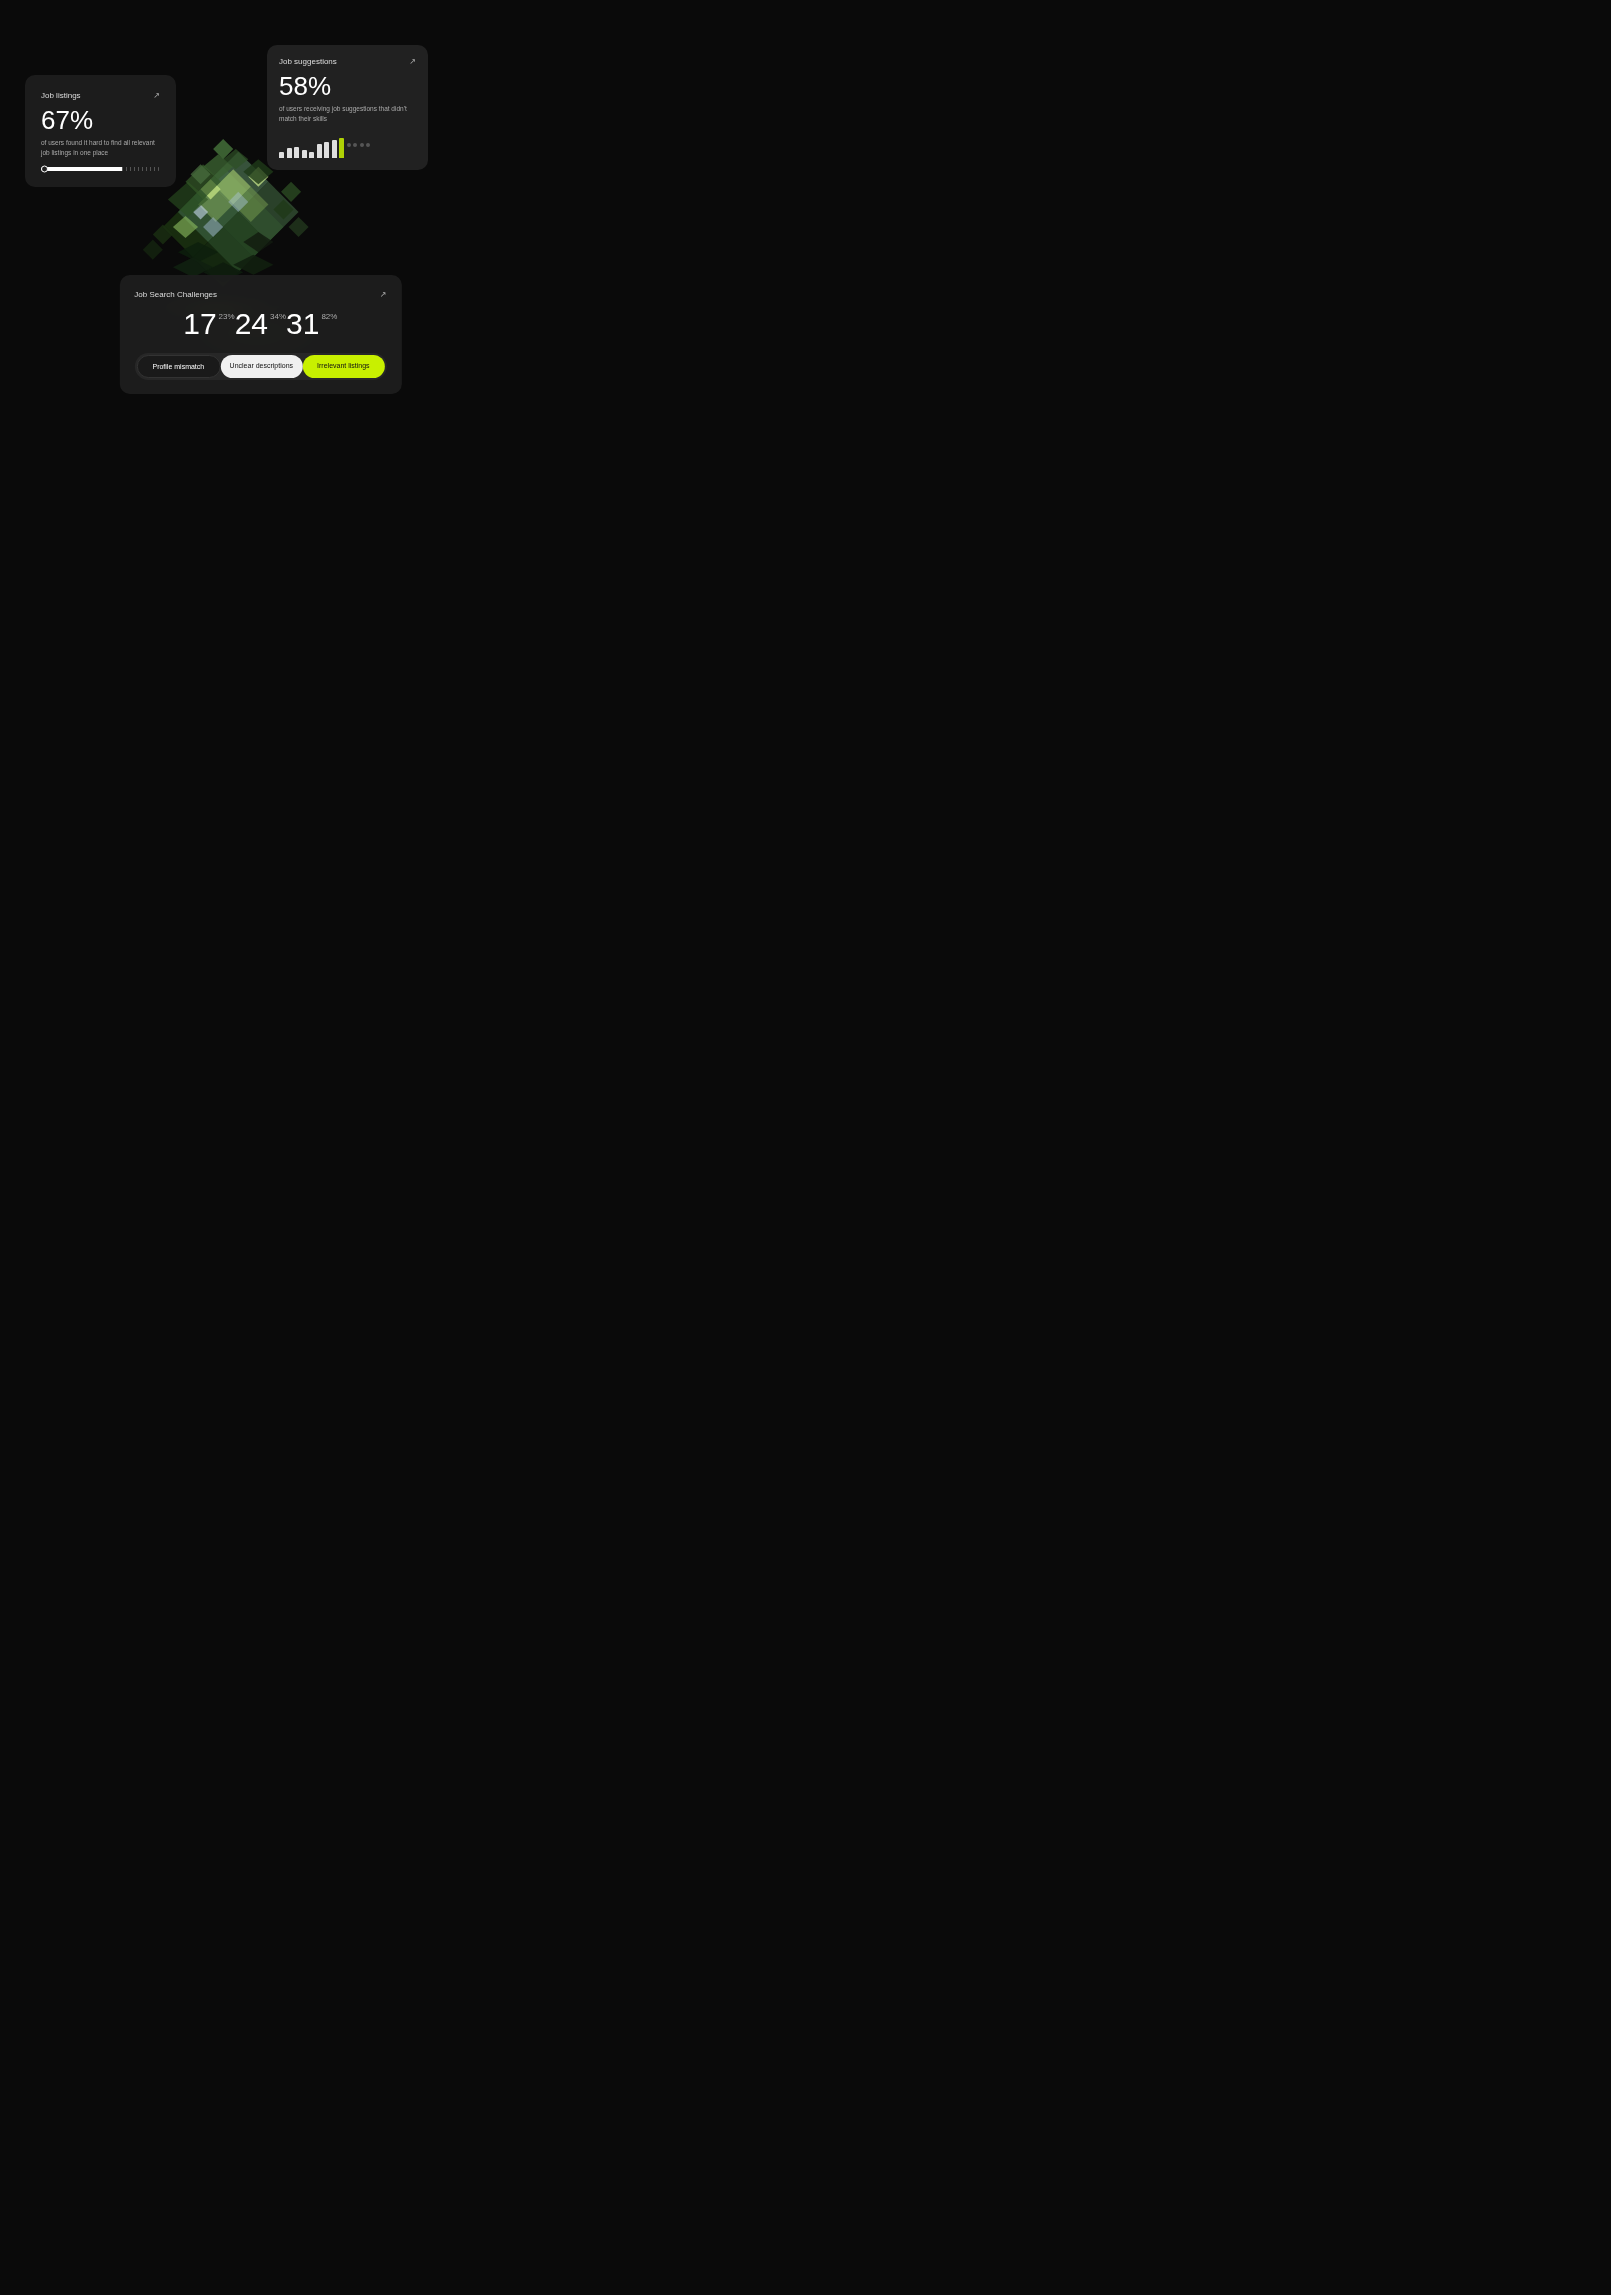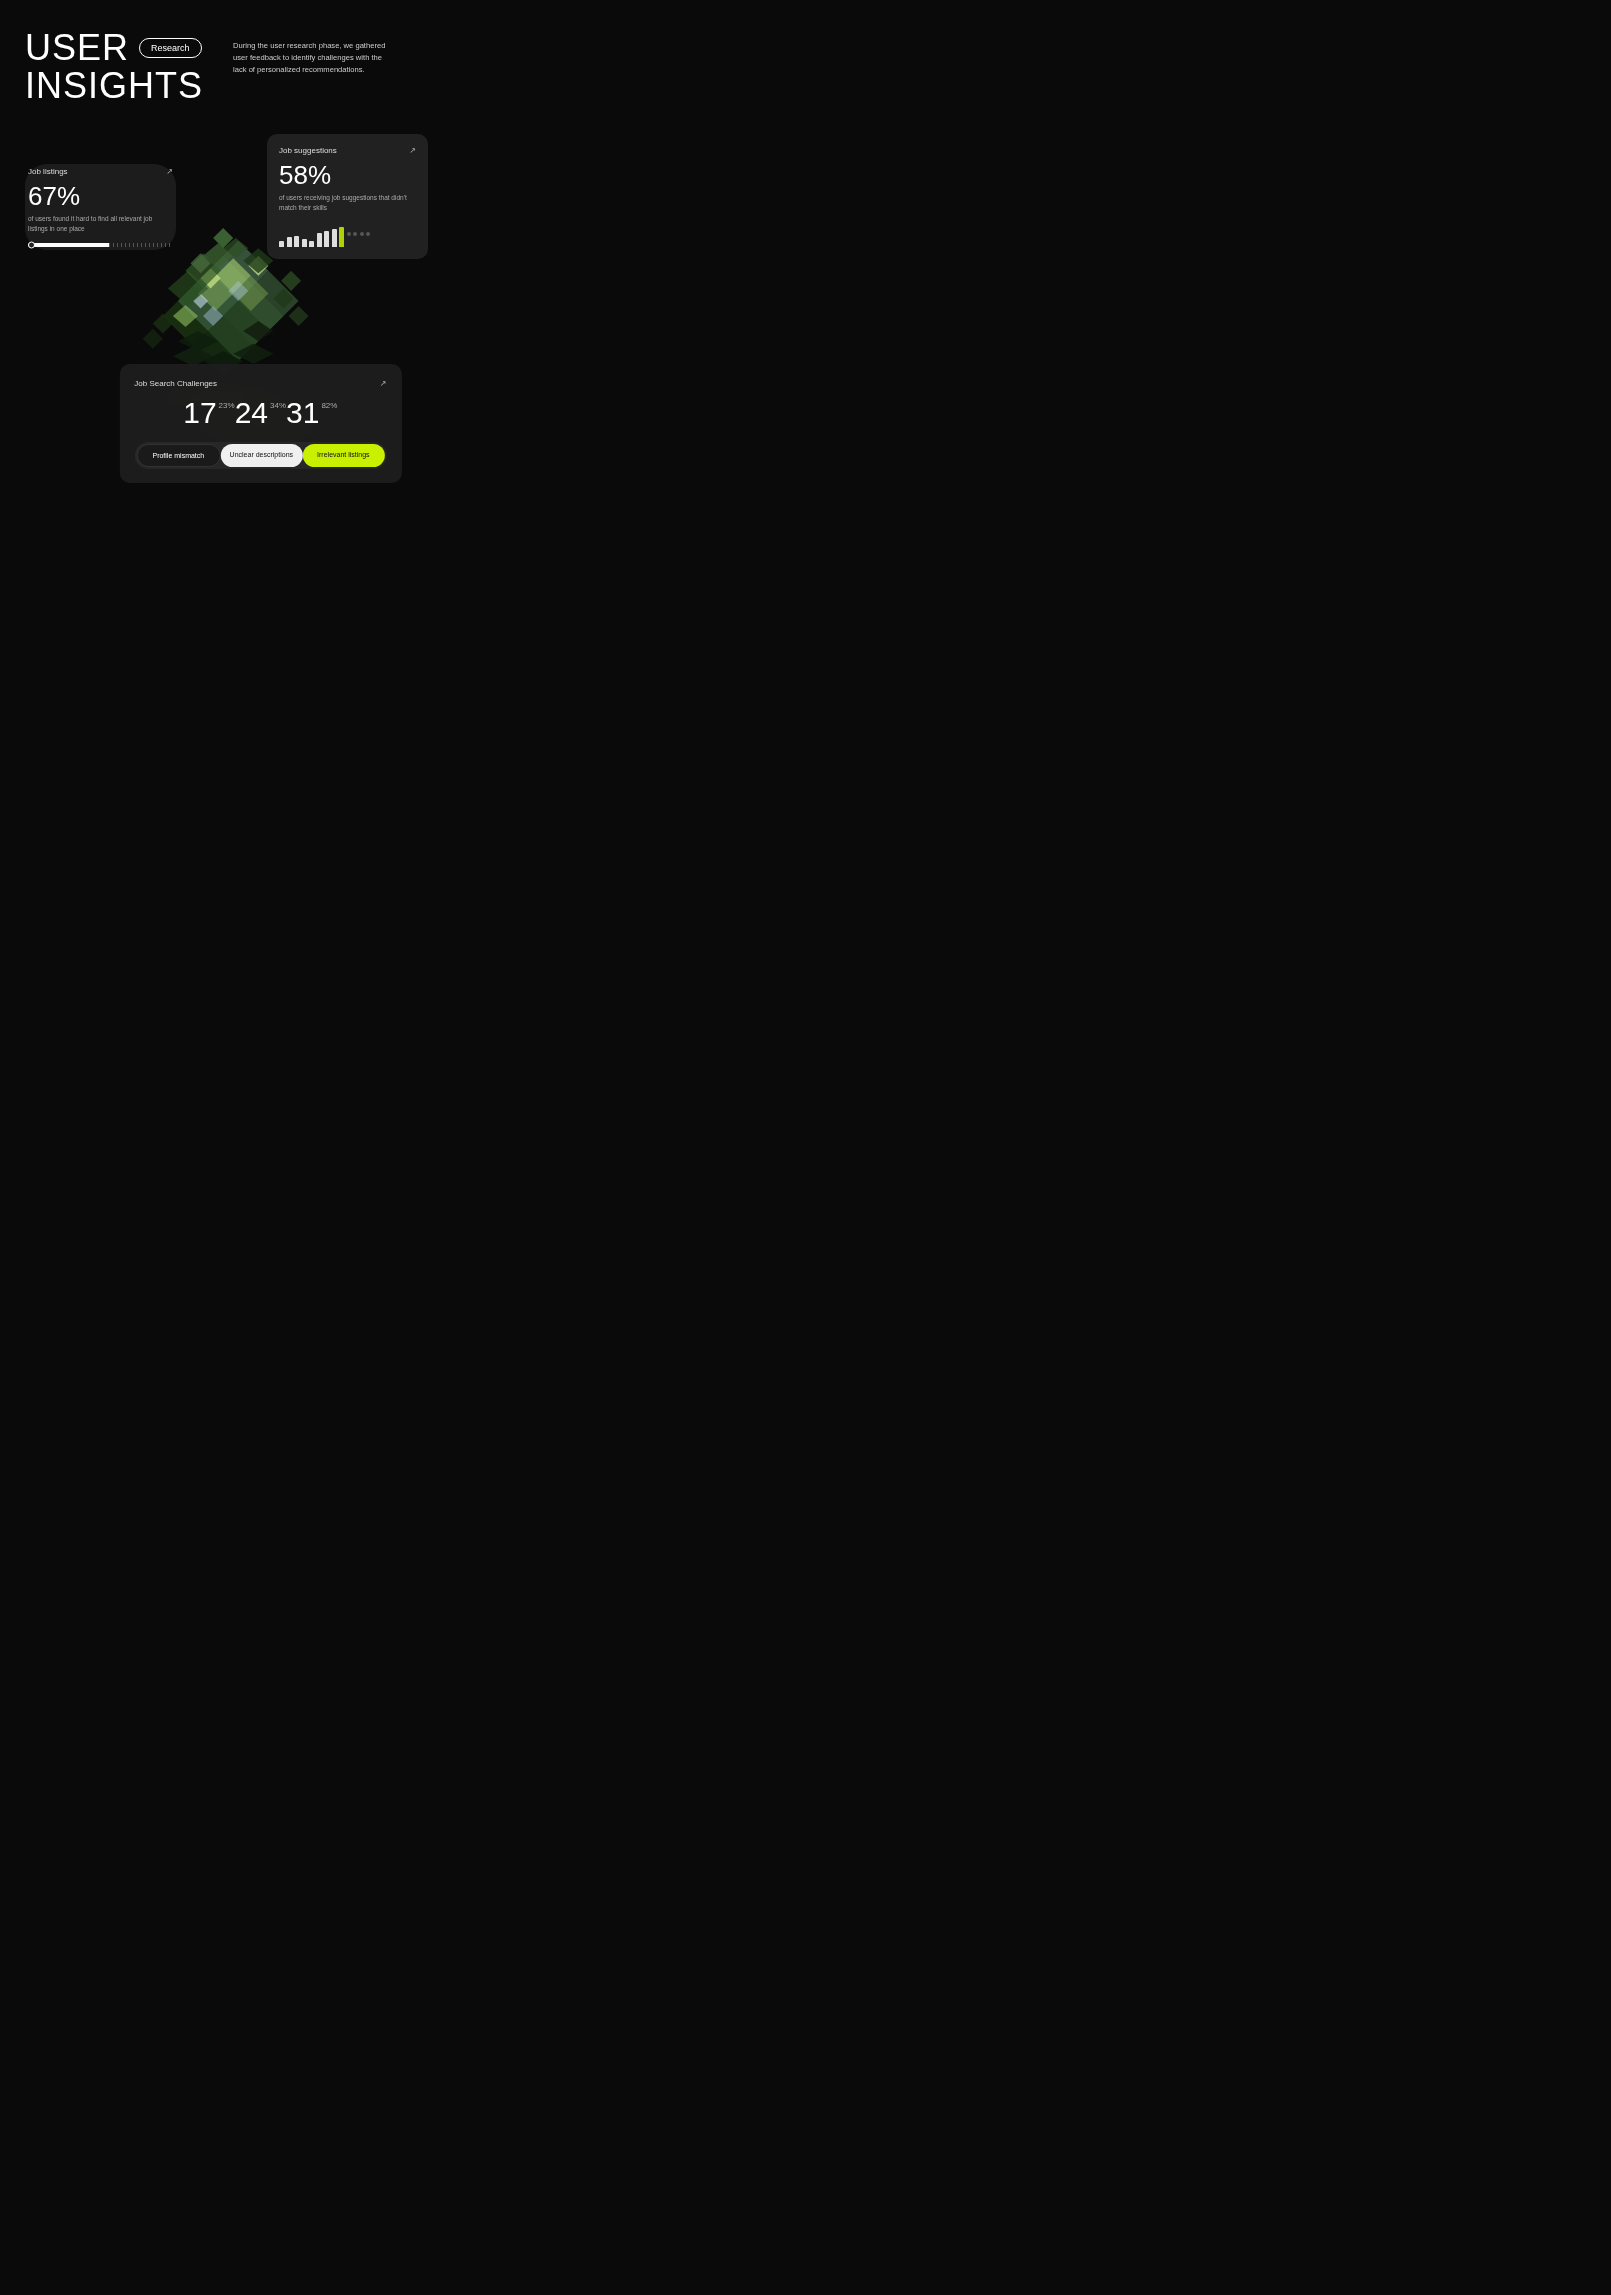--- a/index.html
+++ b/index.html
@@ -103,22 +103,22 @@
       height: 100%;
     }
 
     
     .card-job-listings {
       position: absolute;
       left: 0;
       top: 30px;
       width: 151px;
       background: rgba(30, 30, 30, 0.92);
-      border-radius: 22px;
-      padding: 3px;
+      border-radius: 10px;
+      padding: 16px;
       z-index: 10;
     }
 
     
     .card-job-suggestions {
       position: absolute;
       right: 0;
       top: 0;
       width: 161px;
       background: rgba(35, 35, 35, 0.95);
@@ -321,30 +321,20 @@
     .fractal-img {
       width: 100%;
       height: 100%;
     }
   </style>
 </head>
 <body>
 
 <div class="page">
 
-  <div class="header-section">
-    <div class="title-block">
-      <div class="title-row">
-        <div class="main-title">USER</div>
-        <div class="research-badge">Research</div>
-      </div>
-      <div class="subtitle">INSIGHTS</div>
-    </div>
-    <div class="description-text">During the user research phase, we gathered user feedback to identify challenges with the lack of personalized recommendations.</div>
-  </div>
 
   <div class="cards-area">
 
     <div class="object-3d">
       <svg class="fractal-img" viewBox="0 0 450 380" xmlns="http://www.w3.org/2000/svg">
         <defs>
           <filter id="blur1">
             <feGaussianBlur stdDeviation="8"></feGaussianBlur>
           </filter>
 

